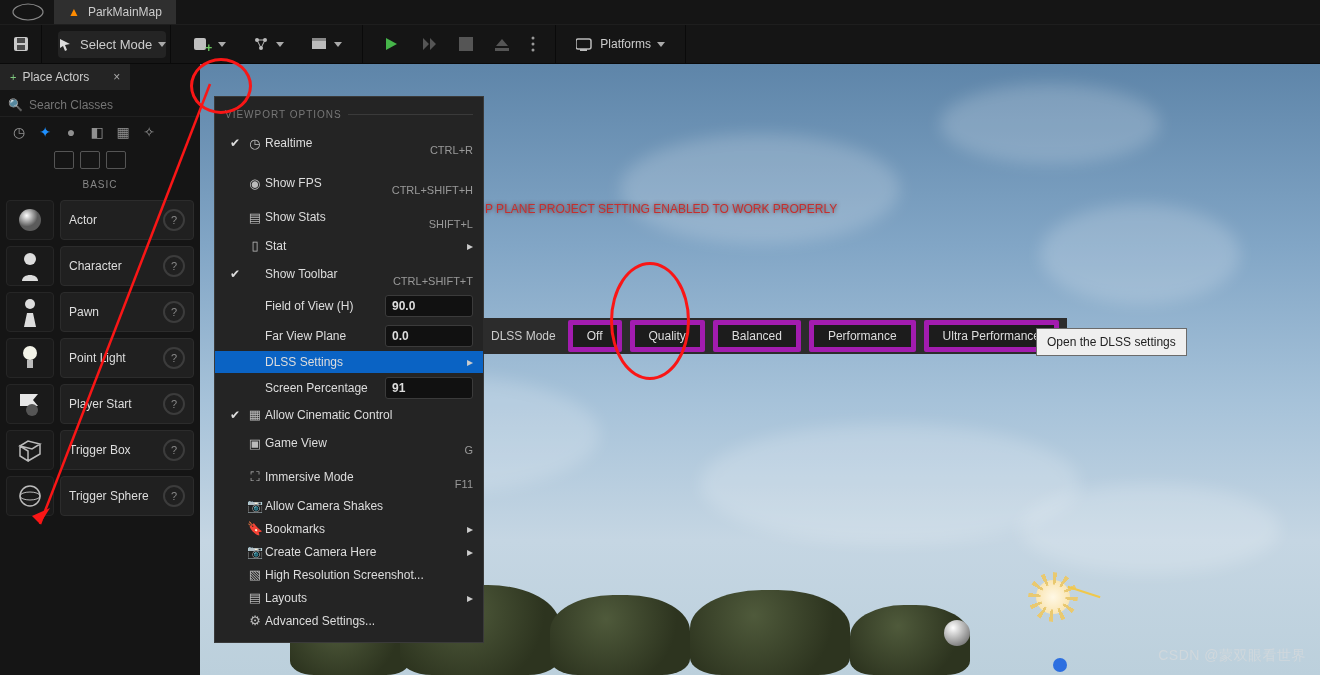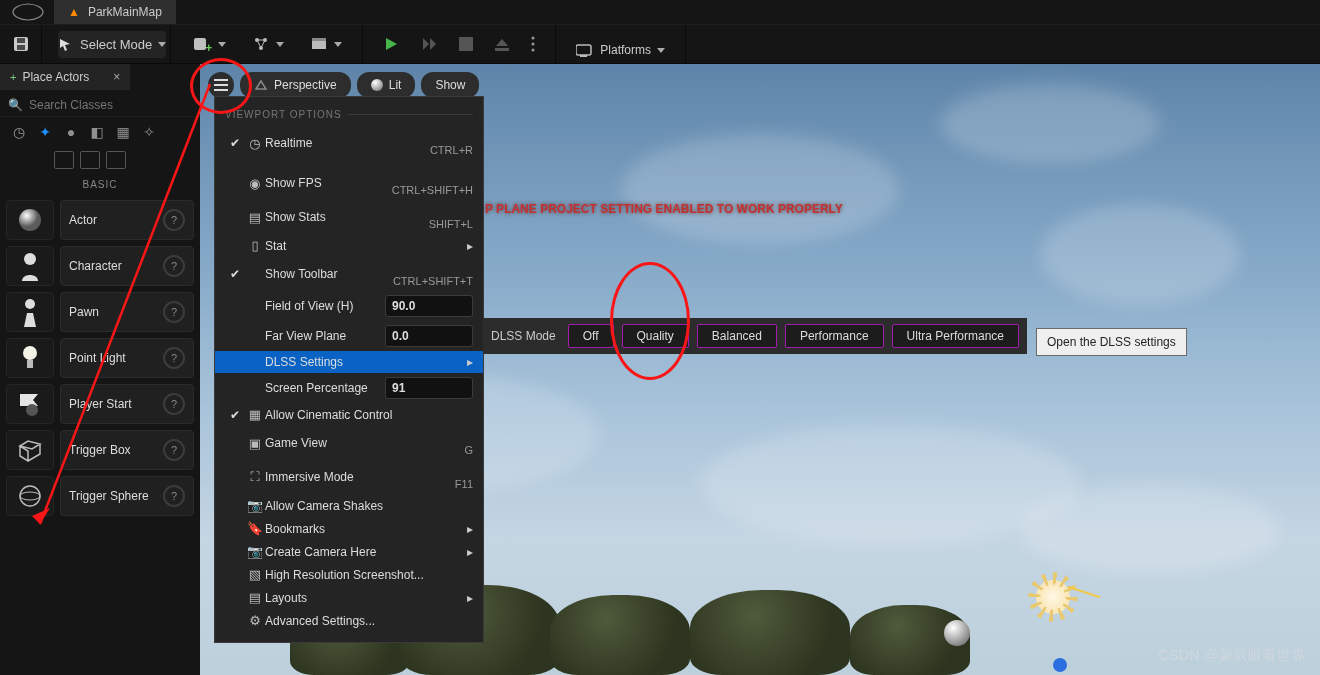--- a/index.html
+++ b/index.html
@@ -52,39 +52,39 @@
   .sphere { position:absolute; top:556px; left:744px; width:26px;height:26px; background:radial-gradient(circle at 35% 30%, #ffffff, #a2a2a2 55%, #575757); border-radius:50%; }
   .blue-dot { position:absolute; top:594px; left:853px; width:14px;height:14px; background:#2d6fe0; border-radius:50%; }
   .yellow-line { position:absolute; top:527px; left:867px; width:34px; height:2px; background:#f0c84b; transform:rotate(18deg); }
 
   
   .vp-buttons { position:absolute; top:8px; left:8px; display:flex; gap:6px; }
   .pill { background:#2d2d2d; border-radius:12px; padding:4px 14px; font-size:12px; color:#ddd; display:flex; align-items:center; gap:6px; }
   .hamburger { width:26px;height:26px;border-radius:50%;background:#2d2d2d;display:flex;align-items:center;justify-content:center; }
 
   
-  .vp-warn { position:absolute; top:138px; left:285px; font-size:12px; font-weight:700; color:#c52f2f; text-shadow:0 0 4px #5e3030; }
+  .vp-warn { position:absolute; top:138px; left:285px; font-size:12px; font-weight:400; color:#c52f2f; text-shadow:0 0 4px #5e3030; }
 
   
   .ctx-menu { position:absolute; top:32px; left:14px; width:270px; background:#242424; border:1px solid #3a3a3a; padding:0 0 10px; }
   .ctx-hdr { font-size:10px; color:#777; letter-spacing:1px; padding:12px 10px 6px; display:flex;align-items:center; gap:6px;}
   .ctx-hdr:after{content:"";flex:1;height:1px;background:#3a3a3a;}
   .ctx-row { display:flex; align-items:center; padding:4px 10px; font-size:12px; color:#ddd; }
   .ctx-row.hl { background:#0a63c4; }
   .ctx-row .chk { width:20px; display:flex; justify-content:center; color:#ddd; }
   .ctx-row .ico { width:20px; display:flex; justify-content:center; color:#bbb; font-size:13px;}
   .ctx-row .lbl { flex:1; }
   .ctx-row .sc { color:#999; font-size:11px;margin-top:14px; }
   .ctx-row .arrow { color:#ccc; margin-left:4px; }
   .ctx-input { width:88px; background:#111; border:1px solid #3b3b3b; color:#ddd; font-size:12px; padding:3px 6px; border-radius:3px;font-weight:bold; }
 
   
   .dlss-bar { position:absolute; top:254px; left:283px; height:36px; background:#2c2c2c; display:flex; align-items:center; gap:8px; padding:0 8px; }
   .dlss-bar .mode-lbl { font-size:12px; color:#ccc; margin-right:4px; }
-  .dlss-btn { background:#1c1c1c; border:1px solid #a21caf; border-radius:2px; padding:4px 14px; font-size:12px; color:#ddd; }
+  .dlss-btn { background:#1c1c1c; border:5px solid #a21caf; border-radius:2px; padding:4px 14px; font-size:12px; color:#ddd; }
   .tooltip { position:absolute; top:264px; left:836px; background:#efefef; color:#222; font-size:12px; padding:6px 10px; border:1px solid #6b6b6b; }
 
   
   .red-ell { position:absolute; border:3px solid #fa1616; border-radius:50%; }
   .red-arrow { position:absolute; top:22px; left:10px; width:214px; height:504px; }
 
   .watermark { position:absolute; bottom:10px; right:14px; font-size:14px; color:rgba(220,220,220,0.6); font-weight:500; letter-spacing:0.5px;}
 </style>
 </head>
 <body>
@@ -168,21 +168,21 @@
         </svg>
       </span>
     <span class="tb-btn">
         <svg width="4" height="16">
           <circle cx="2" cy="2" r="1.5" fill="#999"></circle>
           <circle cx="2" cy="8" r="1.5" fill="#999"></circle>
           <circle cx="2" cy="14" r="1.5" fill="#999"></circle>
         </svg>
       </span>
   </div>
-  <div class="tb-section" style="padding:0 14px;align-items:flex-end;">
+  <div class="tb-section" style="padding:0 14px;">
     <span class="tb-btn">
       <svg width="18" height="14">
           <rect x="0" y="2" width="15" height="10" rx="2" fill="none" stroke="#bbb" stroke-width="1.5"></rect>
           <rect x="4" y="12" width="7" height="2" fill="#bbb"></rect>
         </svg>
       <span style="margin-left:6px;">Platforms</span>
       <span class="chev-down"></span>
     </span>
   </div>
 </div>
@@ -319,40 +319,20 @@
     <div class="tree-blob" style="left:110px;width:160px;height:90px;"></div>
     <div class="tree-blob" style="left:260px;width:140px;height:80px;"></div>
     <div class="tree-blob" style="left:400px;width:160px;height:85px;"></div>
     <div class="tree-blob" style="left:560px;width:120px;height:70px;"></div>
   </div>
   <div class="sun"></div>
   <div class="yellow-line"></div>
   <div class="sphere"></div>
   <div class="blue-dot"></div>
 
-  <div class="vp-buttons">
-    <div class="hamburger">
-      <svg width="14" height="12">
-          <path d="M0 1h14M0 6h14M0 11h14" stroke="#ddd" stroke-width="2"></path>
-        </svg>
-    </div>
-    <div class="pill">
-      <svg width="14" height="14">
-          <path d="M2 11l5-8 5 8z" fill="none" stroke="#888" stroke-width="1.5"></path>
-        </svg>
-      <span>Perspective</span>
-    </div>
-    <div class="pill">
-      <span style="width:12px;height:12px;border-radius:50%;background:radial-gradient(circle at 35% 30%,#fff,#666);display:inline-block;"></span>
-      <span>Lit</span>
-    </div>
-    <div class="pill">
-      <span>Show</span>
-    </div>
-  </div>
 
   <div class="vp-warn">P PLANE PROJECT SETTING ENABLED TO WORK PROPERLY</div>
 
   <div class="ctx-menu">
     <div class="ctx-hdr">VIEWPORT OPTIONS</div>
     <div class="ctx-row">
         <span class="chk">✔</span>
         <span class="ico">◷</span>
         <span class="lbl">Realtime</span>
         <span class="sc">CTRL+R</span>

